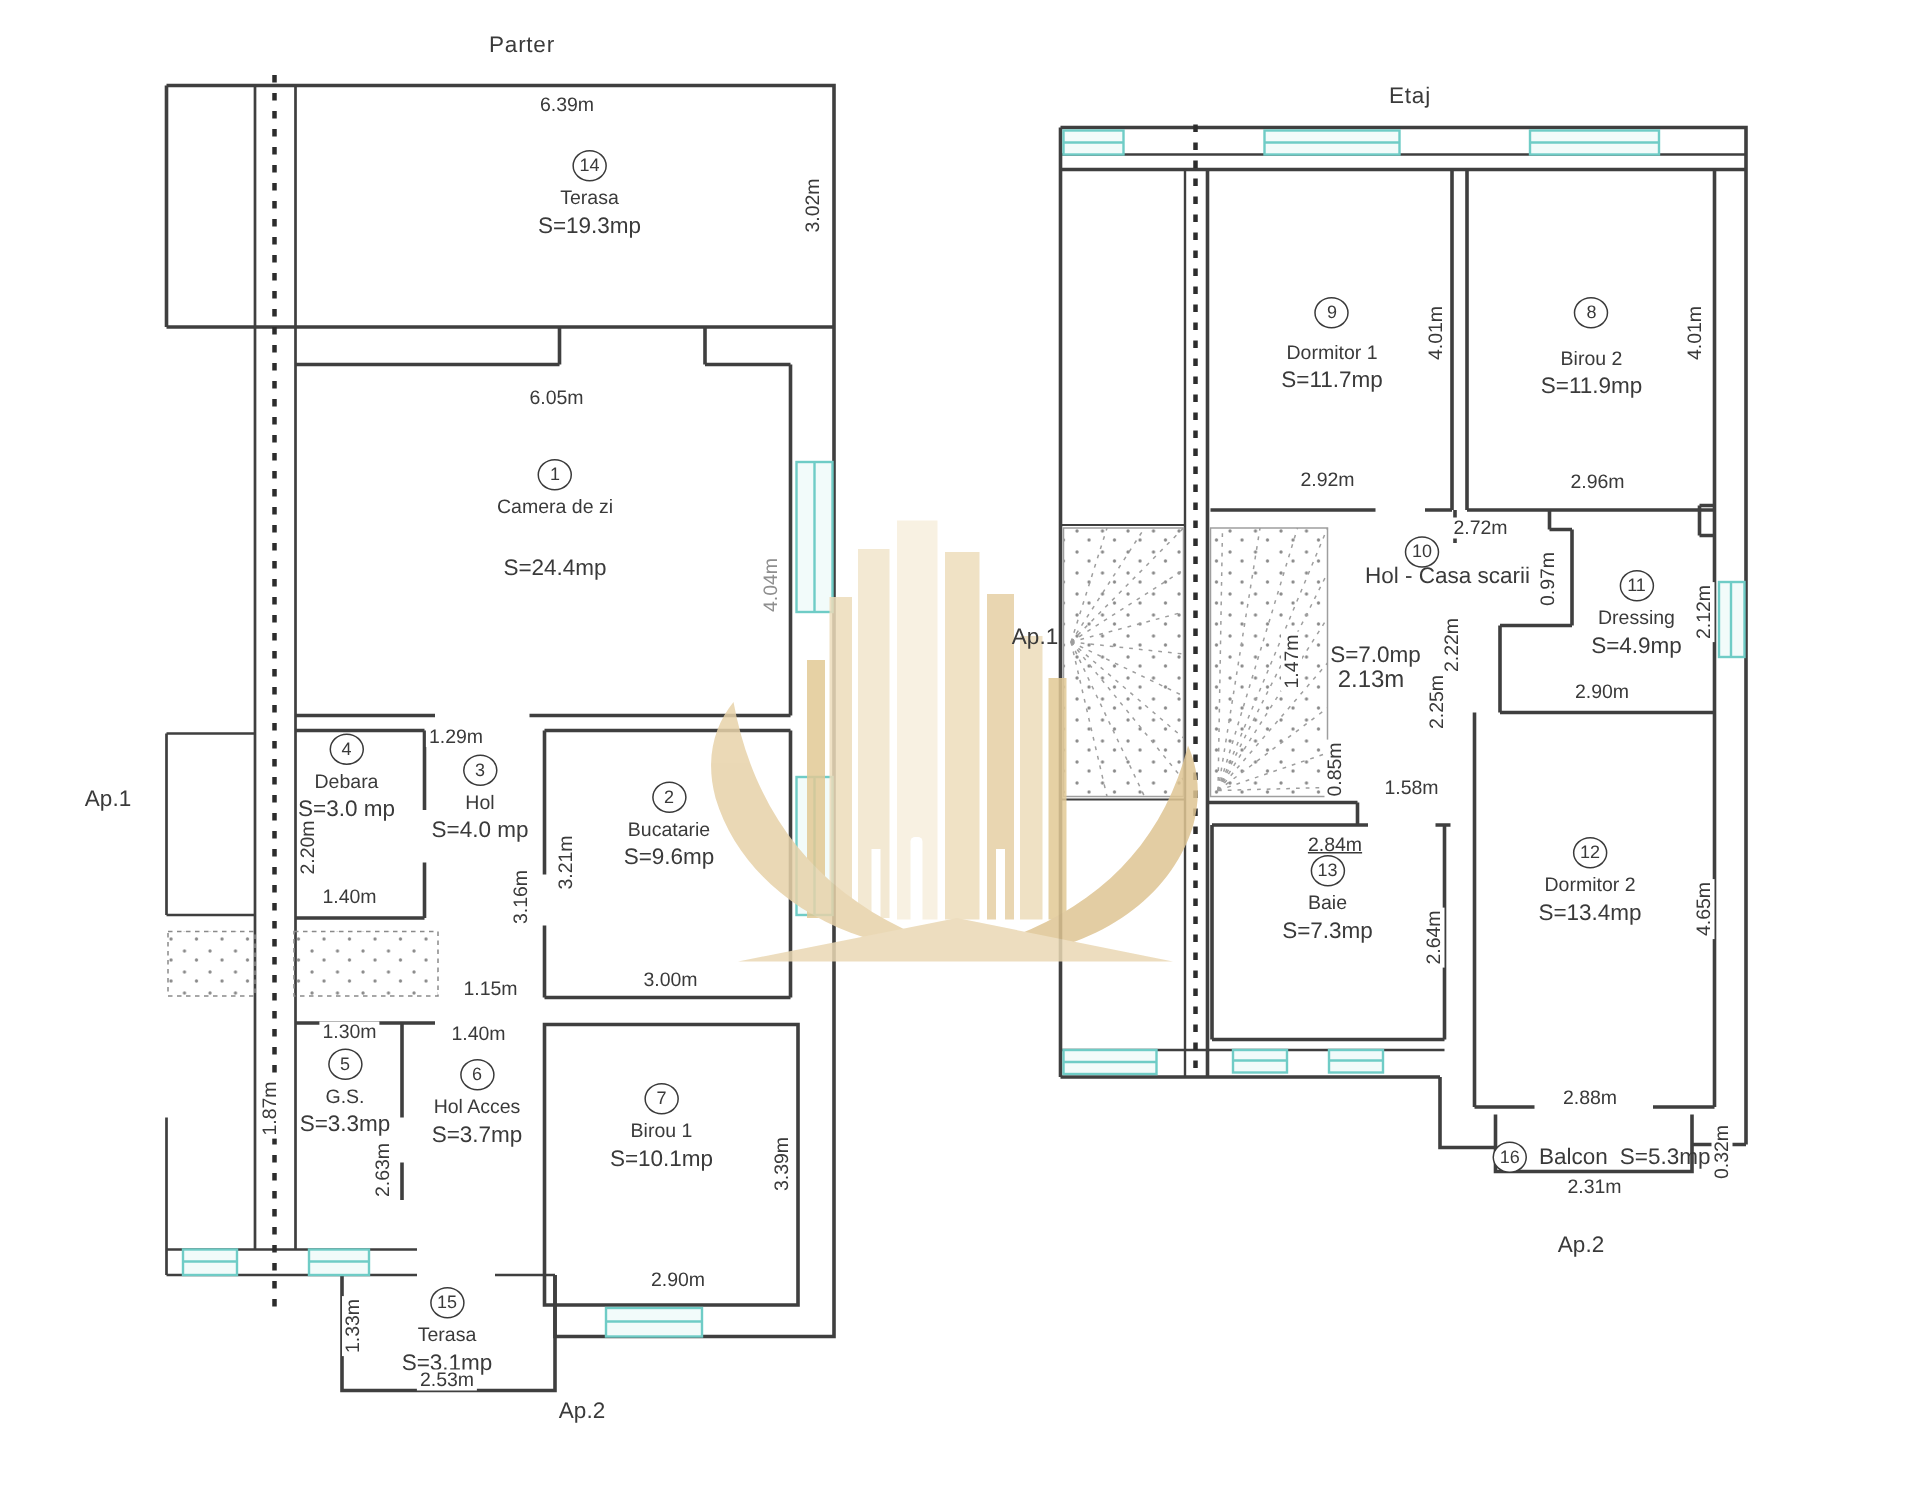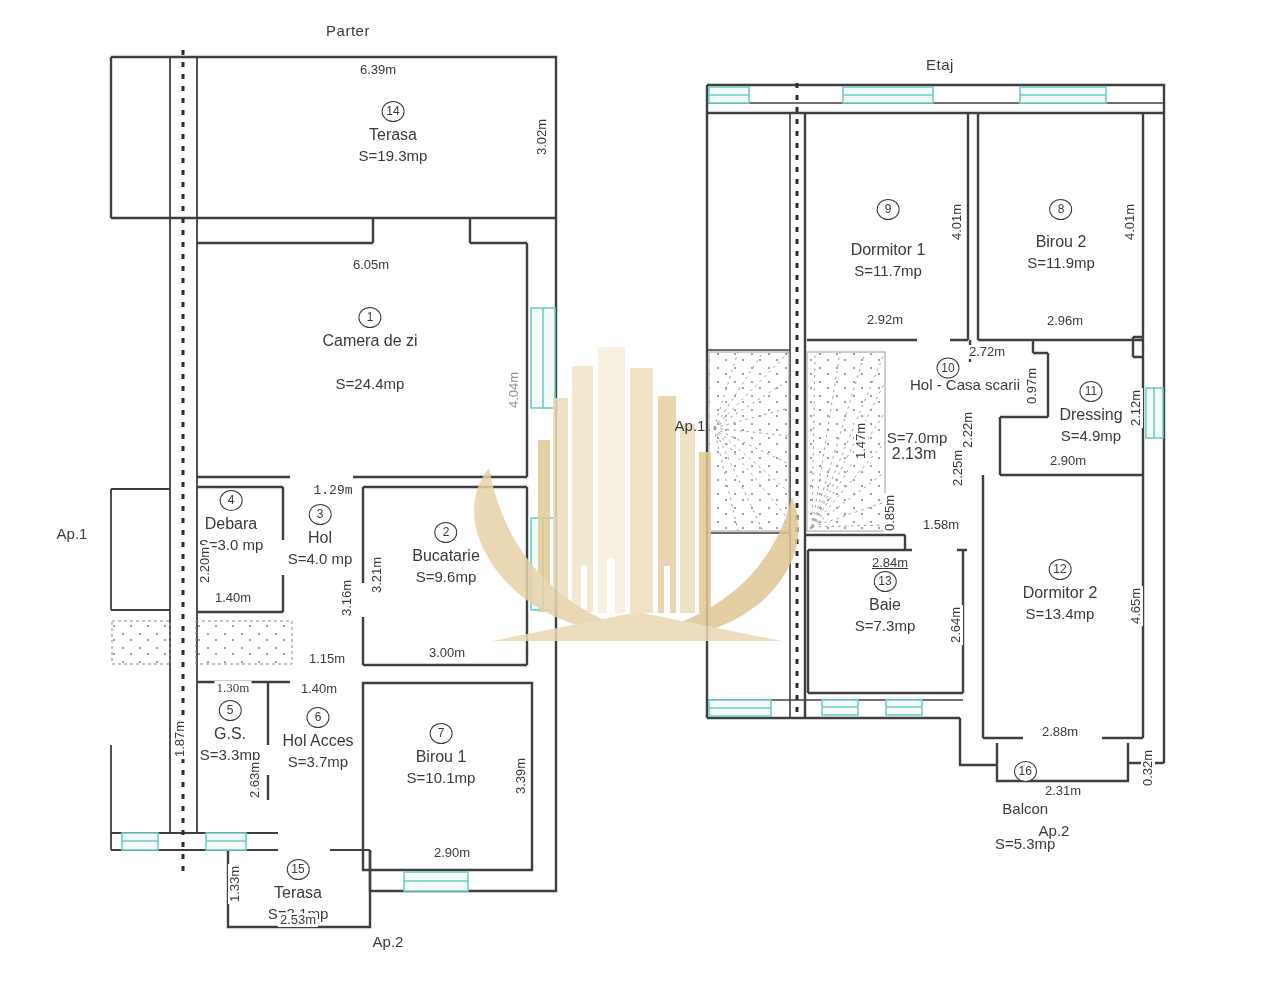--- a/index.html
+++ b/index.html
@@ -7,25 +7,25 @@
         font-family:"Liberation Sans","DejaVu Sans",sans-serif;color:#3a3a3a;}
   #walls{position:absolute;left:0;top:0;}
   .lbl{position:absolute;transform:translate(-50%,-50%);white-space:nowrap;}
   .title{font-size:15px;letter-spacing:.5px;}
   .ap{font-size:15px;}
   .dim{position:absolute;font-size:13px;background:#ffffff;padding:0 2px;line-height:14px;
        transform:translate(-50%,-50%);white-space:nowrap;}
   .dim.v{transform:translate(-50%,-50%) rotate(-90deg);}
   .dim.gray{color:#8f8f8f;}
   .room{position:absolute;transform:translateX(-50%);text-align:center;line-height:1.25;}
-  .room .nm{font-size:16px;margin-top:3px;}
+  .room .nm{font-size:13px;margin-top:3px;}
   .room .ar{font-size:15px;margin-top:2px;}
   .circ{display:inline-block;min-width:15px;height:19px;line-height:19px;padding:0 3px;
         border:1.7px solid #3a3a3a;border-radius:50%;font-size:12px;text-align:center;background:#fff;}
-  .inlineRow{position:absolute;display:flex;align-items:center;gap:18px;font-size:15px;white-space:nowrap;flex-direction:column;}
+  .inlineRow{position:absolute;display:flex;align-items:center;gap:8px;font-size:15px;white-space:nowrap;}
 </style>
 </head>
 <body>
 
 <div id="plan">
 
   <svg id="walls" width="1272" height="1000" viewBox="0 0 1272 1000">
     <defs>
       <pattern id="dots" width="17" height="14" patternUnits="userSpaceOnUse">
         <circle cx="4" cy="4" r="1.1" fill="#8a8a8a"></circle>
@@ -220,39 +220,39 @@
   <div class="room" style="left:298px;top:858px;">
     <span class="circ">15</span>
     <div class="nm">Terasa</div>
     <div class="ar">S=3.1mp</div>
   </div>
 
   <span class="dim" style="left:378px;top:70px;">6.39m</span>
   <span class="dim v" style="left:542px;top:137px;">3.02m</span>
   <span class="dim" style="left:371px;top:265px;">6.05m</span>
   <span class="dim v gray" style="left:514px;top:390px;">4.04m</span>
-  <span class="dim" style="left:333px;top:491px;font-family:Liberation Mono, monospace;">1.29m</span>
+  <span class="dim" style="left:304px;top:491px;">1.29m</span>
   <span class="dim v" style="left:205px;top:565px;">2.20m</span>
   <span class="dim" style="left:233px;top:598px;">1.40m</span>
   <span class="dim v" style="left:347px;top:598px;">3.16m</span>
   <span class="dim v" style="left:377px;top:575px;">3.21m</span>
   <span class="dim" style="left:447px;top:653px;">3.00m</span>
   <span class="dim" style="left:327px;top:659px;">1.15m</span>
   <span class="dim" style="left:319px;top:689px;">1.40m</span>
-  <span class="dim" style="left:233px;top:688px;font-family:Liberation Serif, serif;">1.30m</span>
+  <span class="dim" style="left:233px;top:688px;">1.30m</span>
   <span class="dim v" style="left:180px;top:739px;">1.87m</span>
   <span class="dim v" style="left:255px;top:780px;">2.63m</span>
   <span class="dim v" style="left:521px;top:776px;">3.39m</span>
   <span class="dim" style="left:452px;top:853px;">2.90m</span>
   <span class="dim v" style="left:235px;top:884px;">1.33m</span>
   <span class="dim" style="left:298px;top:920px;">2.53m</span>
 
   <div class="room" style="left:888px;top:198px;">
     <span class="circ">9</span>
-    <div class="nm" style="margin-top:20px;">Dormitor 1</div>
+    <div class="nm" style="margin-top:8px;">Dormitor 1</div>
     <div class="ar">S=11.7mp</div>
   </div>
   <div class="room" style="left:1061px;top:198px;">
     <span class="circ">8</span>
     <div class="nm" style="margin-top:12px;">Birou 2</div>
     <div class="ar">S=11.9mp</div>
   </div>
   <div class="lbl" style="left:948px;top:368px;">
     <span class="circ">10</span>
   </div>

